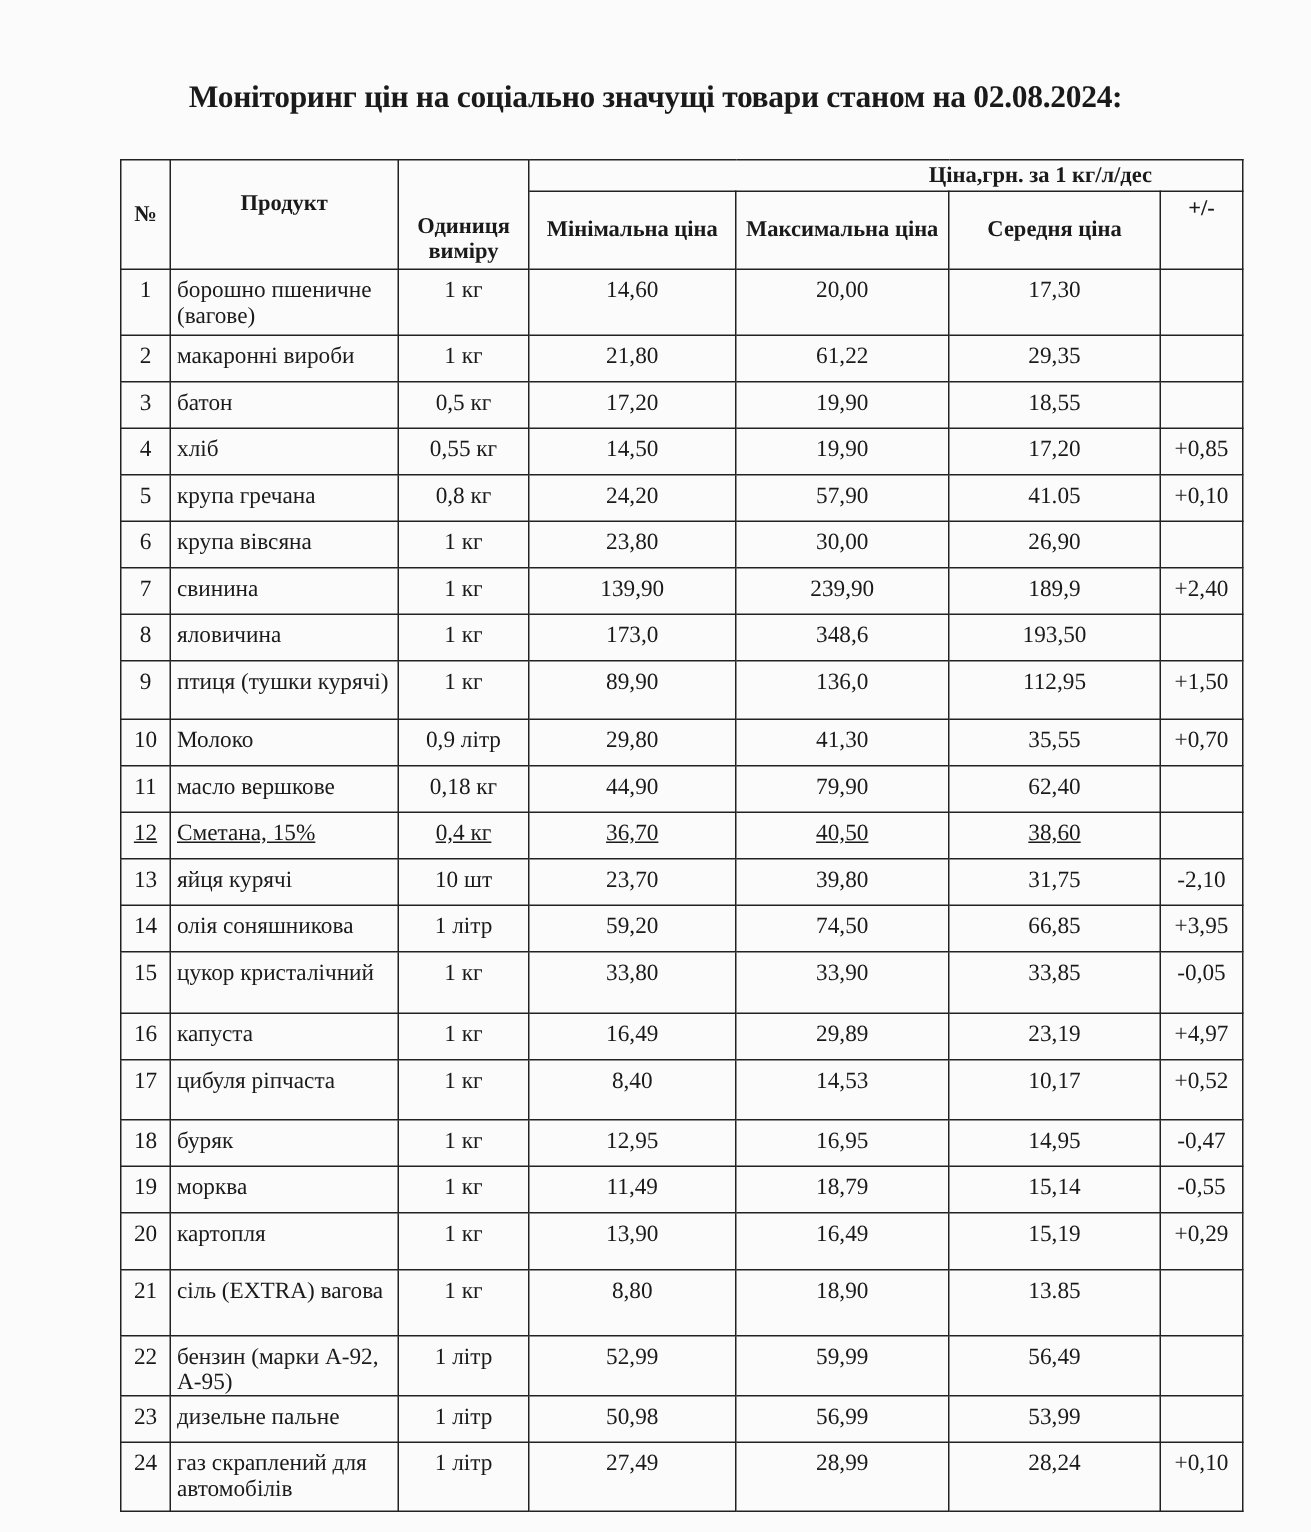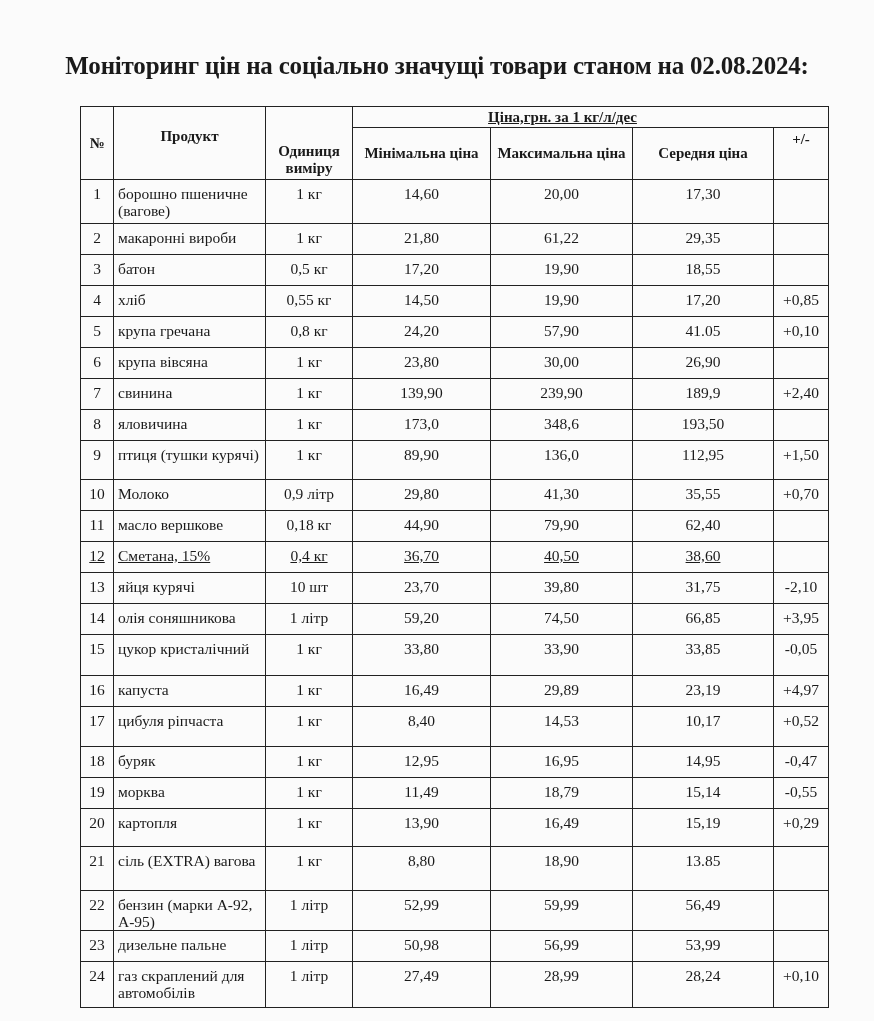--- a/index.html
+++ b/index.html
@@ -3,30 +3,30 @@
 <meta charset="utf-8">
 <style>
   html, body { margin: 0; padding: 0; }
   body {
     width: 874px; height: 1021px; background: #fbfbfb;
     font-family: "Liberation Serif", serif; color: #1a1a1a;
     position: relative; overflow: hidden;
   }
   .title {
     position: absolute; top: 52px; left: 0; width: 874px; text-align: center;
-    font-weight: bold; font-size: 25px; letter-spacing: -0.2px;
+    font-weight: bold; font-size: 21px; letter-spacing: -0.2px;
   }
   table {
     position: absolute; left: 80px; top: 106px;
     border-collapse: collapse; table-layout: fixed;
     font-size: 15.5px;
   }
   td, th { border: 1.3px solid #222; padding: 0 4px; line-height: 17px; }
   th { font-weight: bold; text-align: center; font-size: 15px; }
-  th.group { padding-right: 60px; height: 20px; vertical-align: middle; text-decoration: underline; }
+  th.group { text-align: right; padding-right: 60px; height: 20px; vertical-align: middle; }
   td.num { text-align: center; }
   td.prod { text-align: left; padding-left: 4px; }
   td.c { text-align: center; }
   td.d { text-align: center; padding: 0 2px; }
   tr.r td { vertical-align: top; padding-top: 5px; }
 </style>
 </head>
 <body>
 
 <div class="title">Моніторинг цін на соціально значущі товари станом на 02.08.2024:</div>

